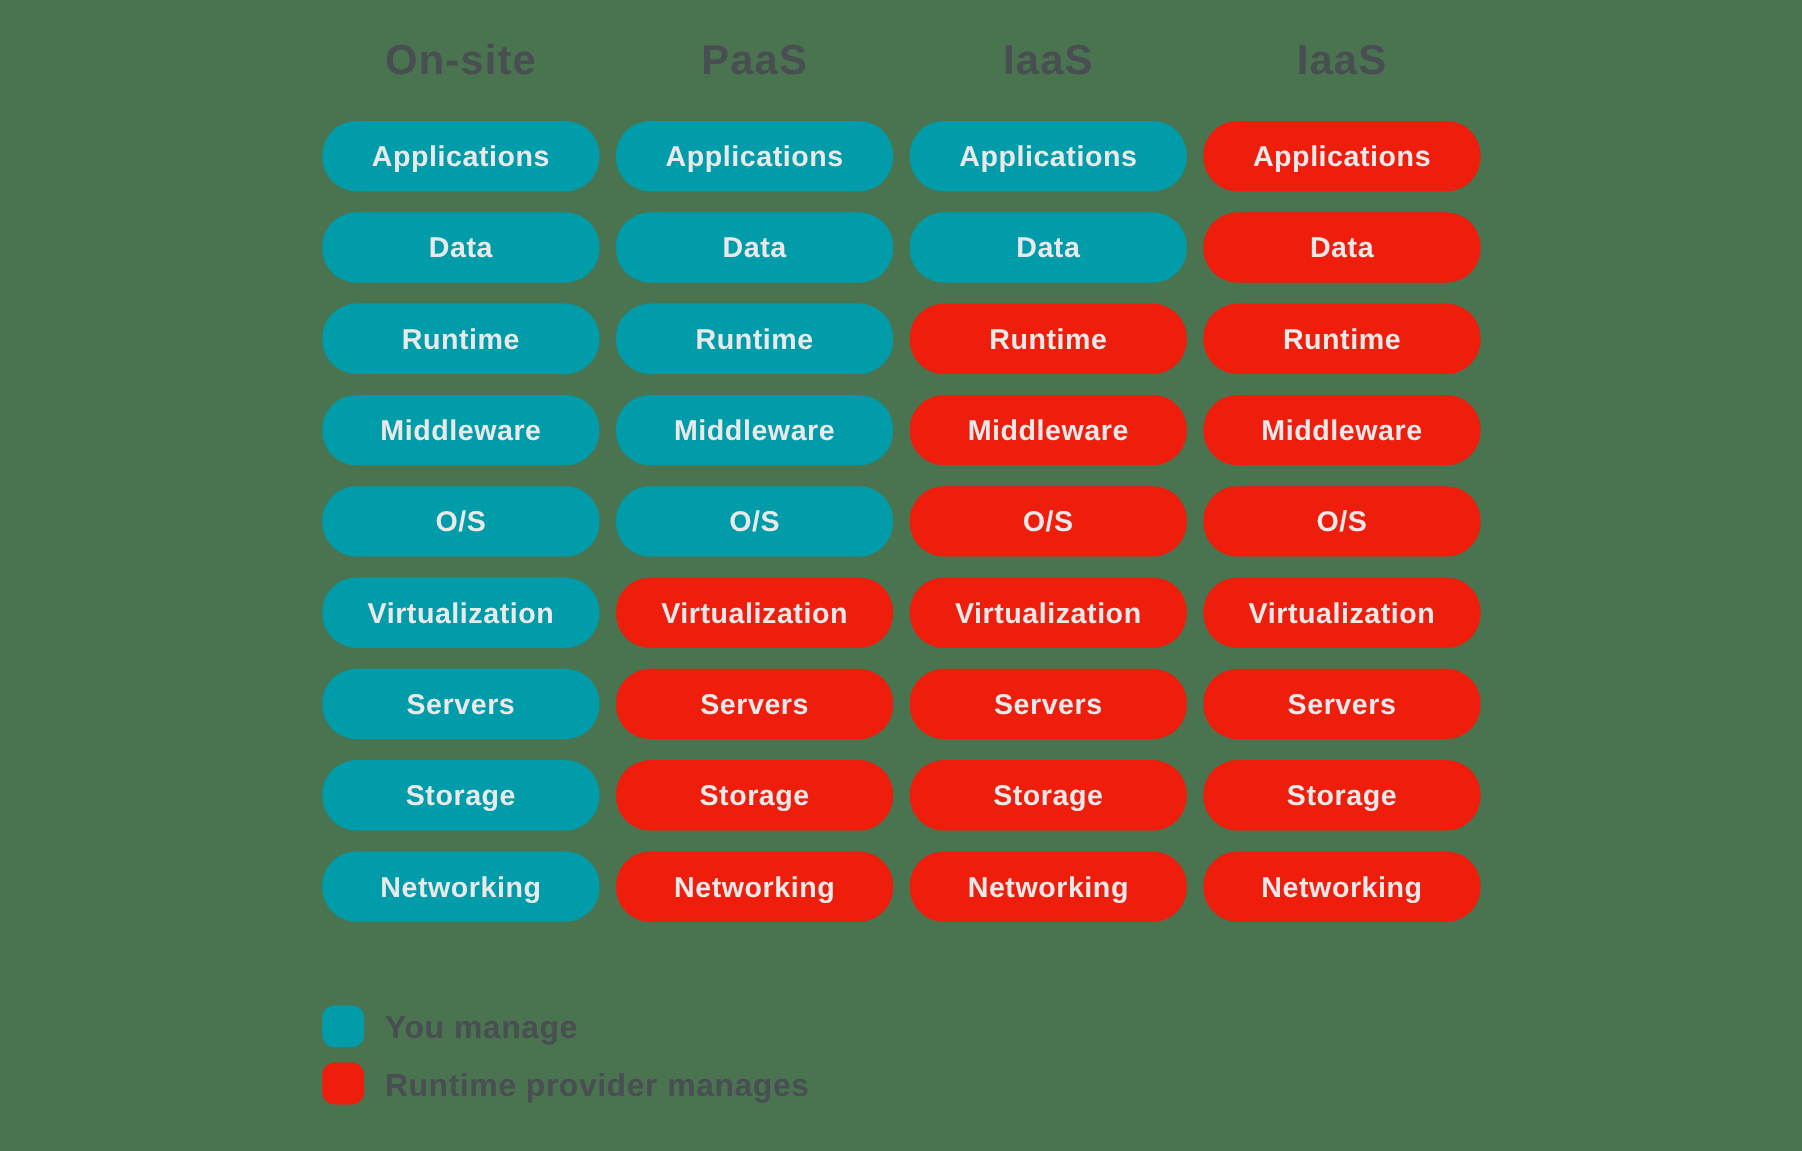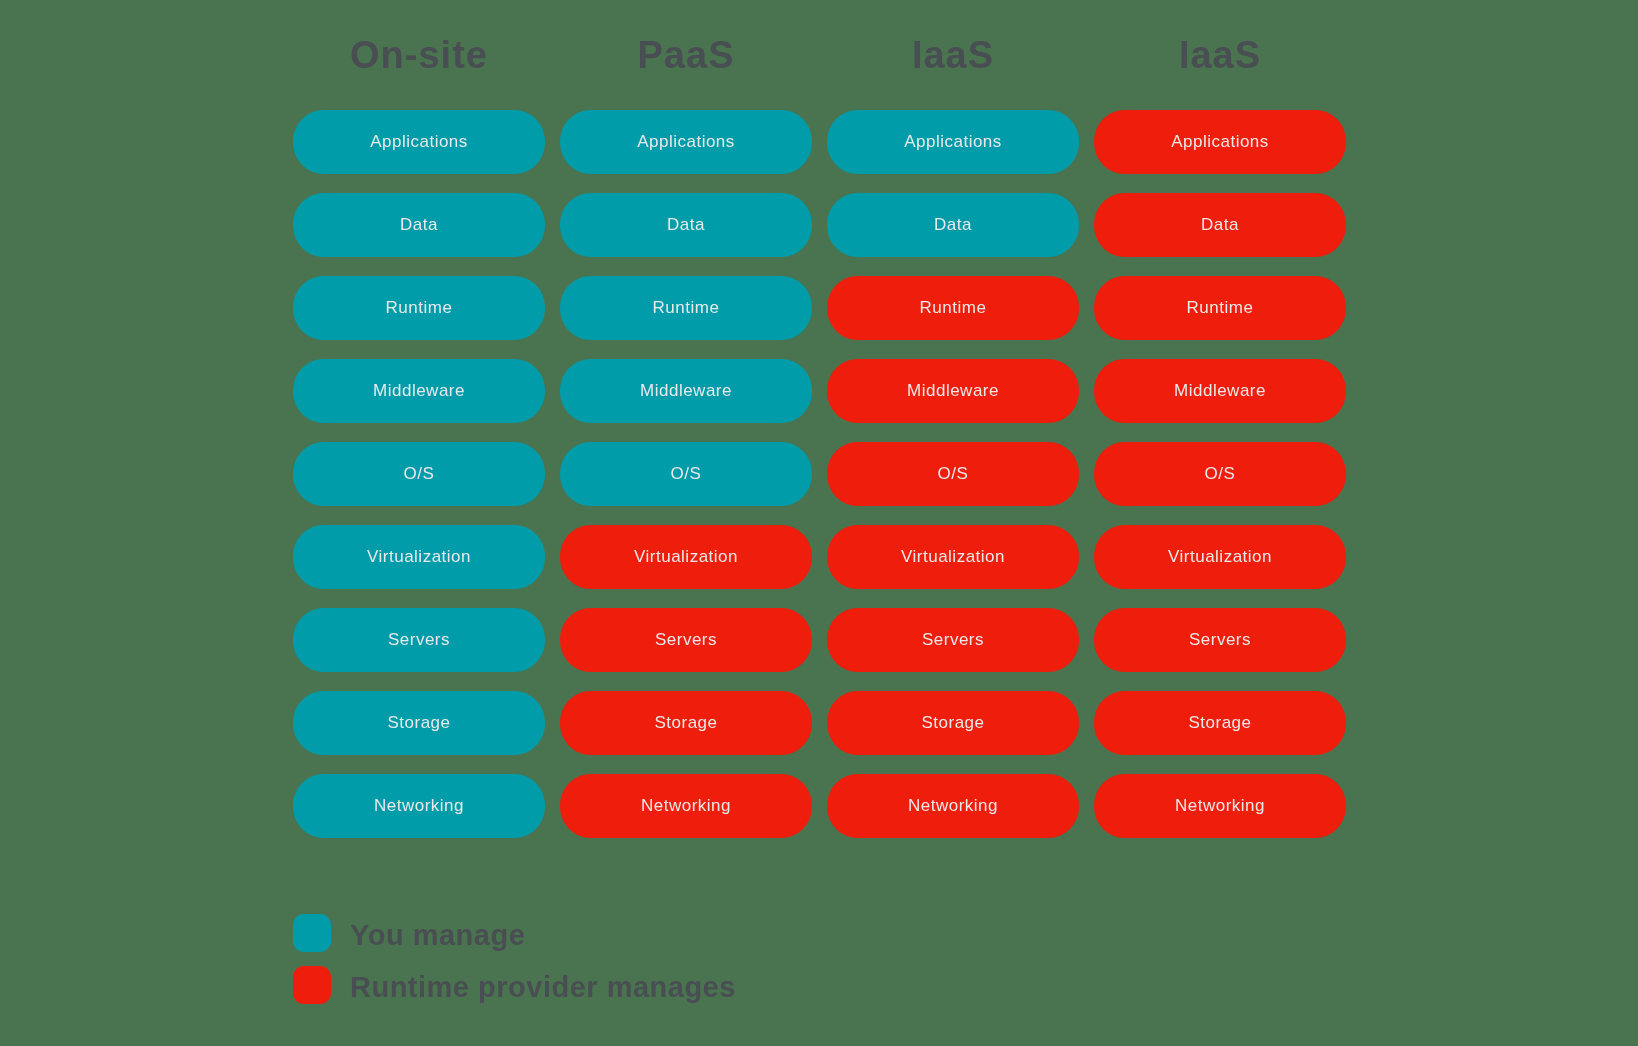--- a/index.html
+++ b/index.html
@@ -45,22 +45,22 @@
     grid-auto-flow: column;
     grid-auto-columns: 252px;
     column-gap: 15px;
     row-gap: 19px;
   }
   .pill {
     border-radius: 31px;
     display: flex;
     align-items: center;
     justify-content: center;
-    font-size: 17px;
-    font-weight: normal;
+    font-size: 26px;
+    font-weight: bold;
     letter-spacing: 0.5px;
     color: var(--pill-text, #E9E9E9);
   }
   .pill.you      { background: var(--teal, #009CAA); }
   .pill.provider { background: var(--red, #EE1D0C); }
   
   .legend {
     position: absolute;
     left: 293px;
     top: 914px;

